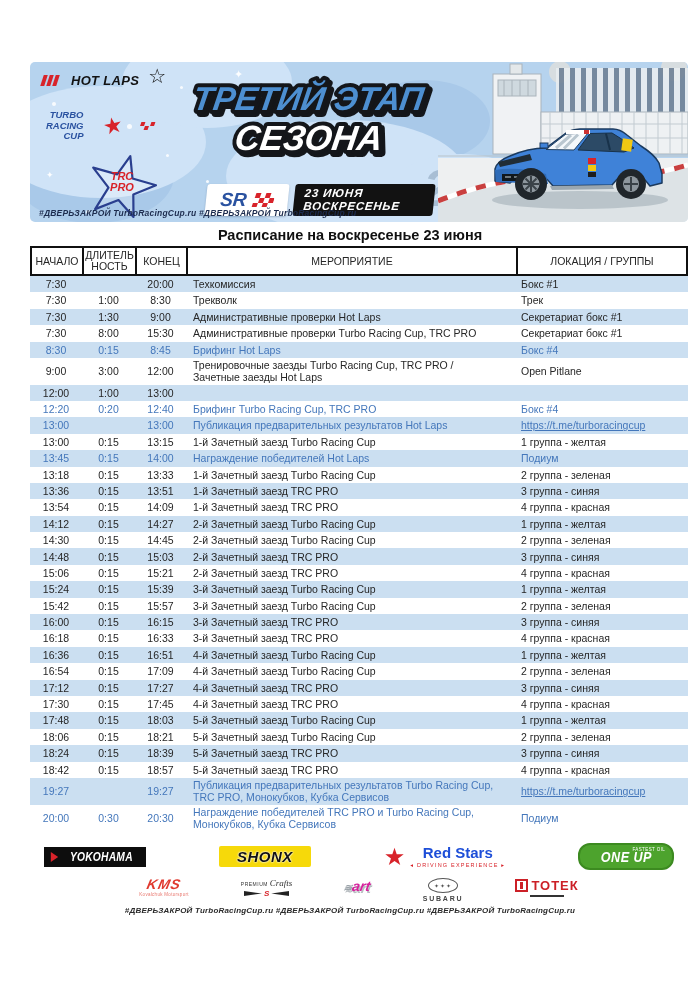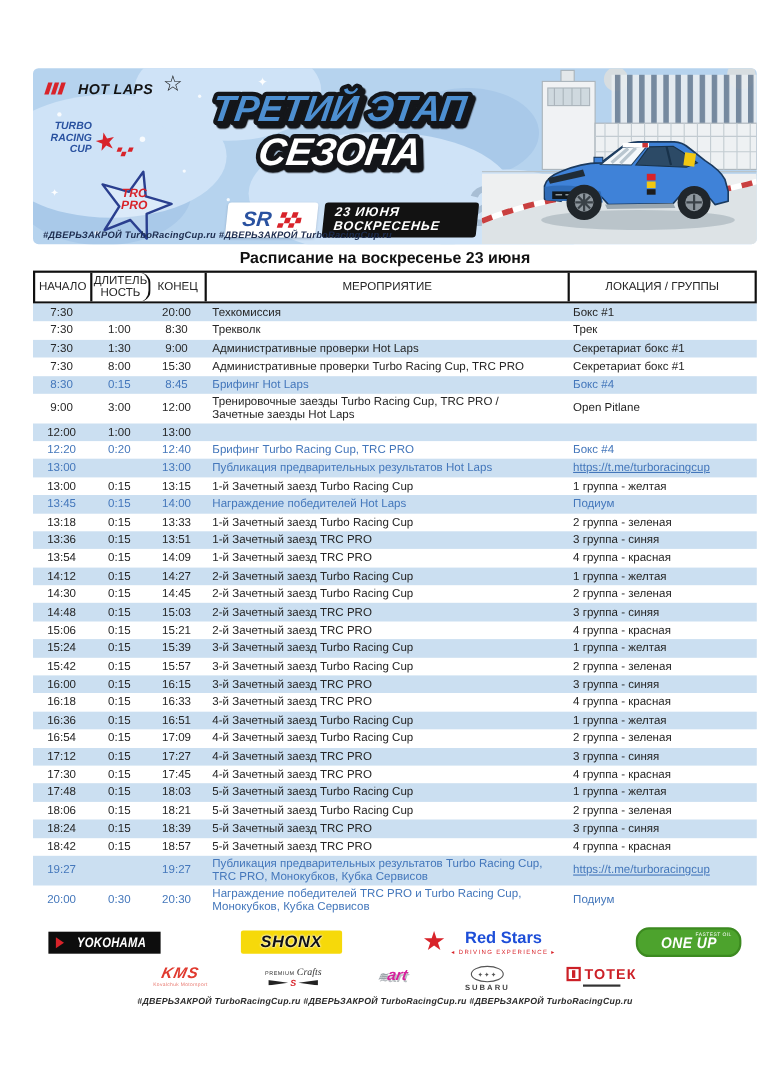--- a/index.html
+++ b/index.html
@@ -14,21 +14,21 @@
   .cloud.dark{background:#a9c9e9;}
   .dot{position:absolute;background:#fff;border-radius:50%;opacity:.85;}
   .bstar{position:absolute;color:rgba(255,255,255,.95);}
 
   .hotlaps{position:absolute;left:12px;top:10px;display:flex;align-items:center;gap:13px;}
   .stripes{display:flex;gap:2px;transform:skewX(-18deg);}
   .stripes i{display:block;width:4px;height:11px;background:#d8232a;}
   .hotlaps .txt{font-weight:900;font-style:italic;font-size:13px;color:#121212;letter-spacing:.3px;}
   .hotlaps .st{font-size:20px;color:#121212;margin-left:-4px;margin-top:-8px;font-weight:400;}
 
-  .trc-cup{position:absolute;left:16px;top:48px;display:flex;align-items:flex-end;gap:3px;}
+  .trc-cup{position:absolute;left:16px;top:48px;display:flex;align-items:center;gap:20px;}
   .trc-cup .txt{font-weight:900;font-style:italic;font-size:9.5px;line-height:10.5px;color:#2a52a0;text-align:right;}
   .trc-cup .st{color:#d8232a;font-size:22px;transform:rotate(-12deg);}
   .mini-checker{display:flex;gap:1px;transform:skewX(-20deg);margin-left:-3px;}
   .mini-checker i{display:block;width:4px;height:4px;background:#d8232a;}
   .mini-checker i:nth-child(2){margin-top:4px;}
 
   .trcpro{position:absolute;left:42px;top:92px;width:104px;height:66px;}
   .trcpro svg{position:absolute;left:0;top:0;}
   .trcpro .lbl{position:absolute;left:0;top:17px;width:100px;text-align:center;
                font-weight:900;font-style:italic;color:#d8232a;font-size:11px;line-height:11px;}
@@ -49,21 +49,21 @@
   .car-scene{position:absolute;right:0;top:0;}
 
   
   .sched-title{position:absolute;left:0;top:227px;width:700px;text-align:center;
                font-weight:700;font-size:14.5px;color:#111;}
   .table{position:absolute;left:30px;top:246px;width:658px;font-size:10.5px;color:#262626;}
   .thead{display:flex;height:30px;border:2px solid #101010;box-sizing:border-box;background:#fff;}
   .hcell{display:flex;flex-direction:column;align-items:center;justify-content:center;
          border-right:2px solid #101010;box-sizing:border-box;line-height:11px;text-align:center;}
   .hcell:last-child{border-right:none;}
-  .c-start{width:52px;}.c-dur{width:53px;border-radius:10px;}.c-end{width:51px;}.c-event{width:330px;}.c-loc{flex:1;}
+  .c-start{width:52px;}.c-dur{width:53px;}.c-end{width:51px;}.c-event{width:330px;}.c-loc{flex:1;}
   .trow{display:flex;align-items:center;min-height:16.4px;line-height:12.3px;padding:1px 0;box-sizing:border-box;}
   .trow.shade{background:var(--shade,#cbdff1);}
   .trow.accent{color:var(--accent,#4477bb);}
   .cell{box-sizing:border-box;}
   .cell.c-start,.cell.c-dur,.cell.c-end{text-align:center;}
   .cell.c-event{padding-left:7px;padding-right:6px;white-space:pre-line;}
   .cell.c-loc{padding-left:5px;padding-right:2px;}
   .cell.link{text-decoration:underline;cursor:pointer;}
 
   

